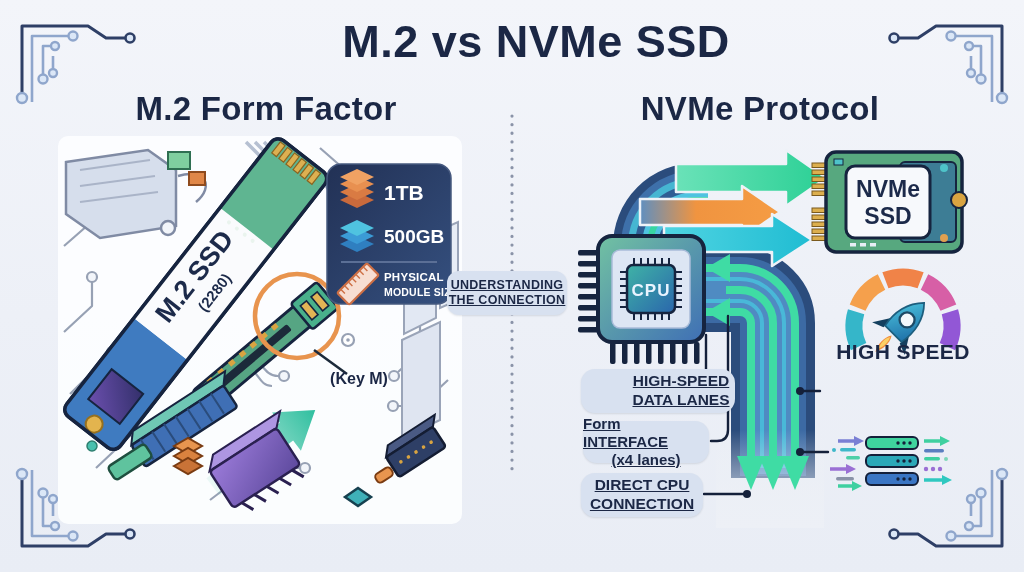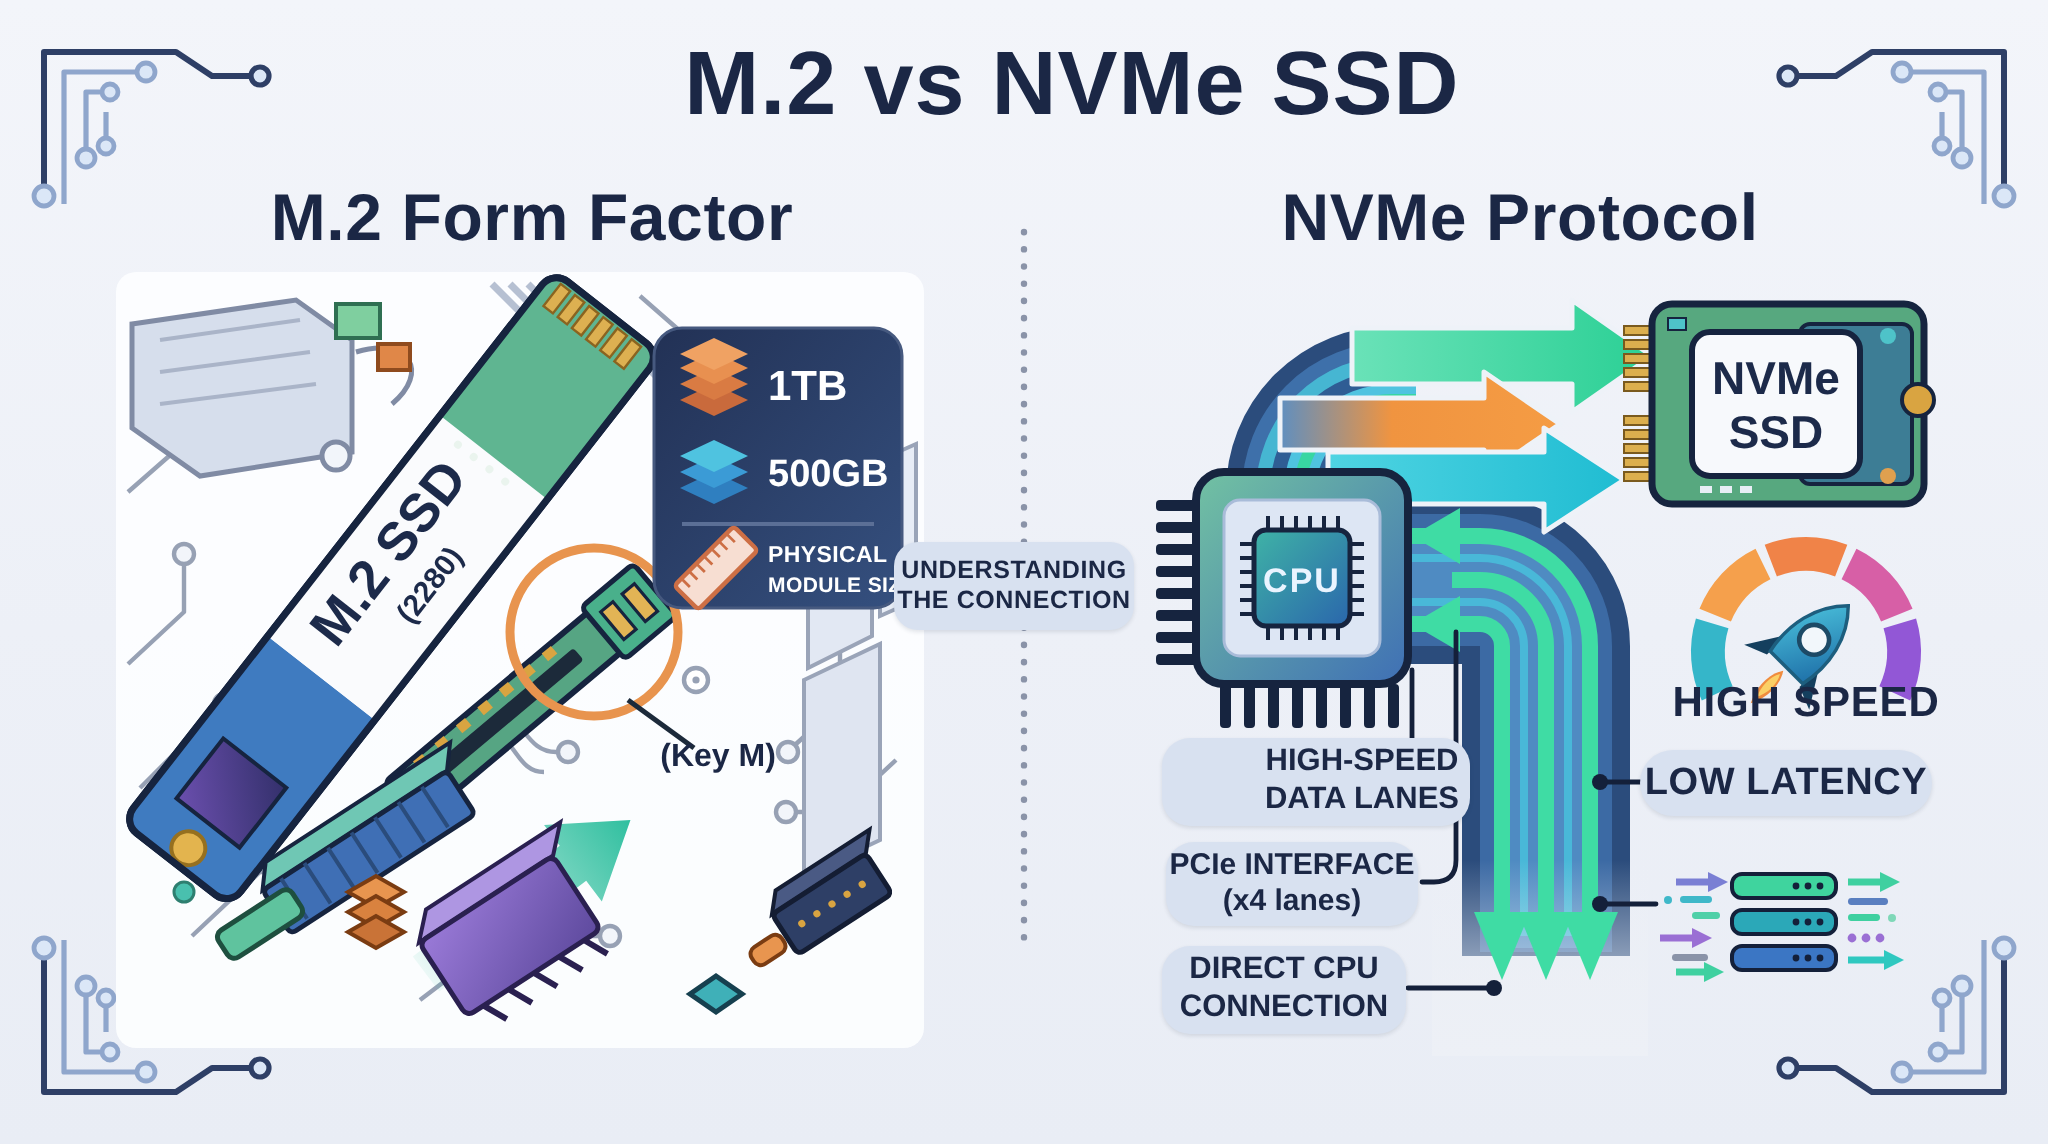--- a/index.html
+++ b/index.html
@@ -8,21 +8,21 @@
          background:linear-gradient(180deg,#f3f5fa 0%,#edf0f7 55%,#e9edf5 100%);}
   #gfx{position:absolute;left:0;top:0;}
   svg{font-family:"Liberation Sans",sans-serif;}
   .abs{position:absolute;color:#1b2745;font-weight:bold;}
   .title{left:0;top:16px;width:1024px;text-align:center;font-size:45px;letter-spacing:.5px;padding-left:24px;}
   .heading{top:90px;font-size:33px;letter-spacing:.3px;text-align:center;}
   .heading.l{left:66px;width:400px;}
   .heading.r{left:560px;width:400px;}
   .pill{background:#d8e1f0;border-radius:14px;display:flex;flex-direction:column;
         align-items:center;justify-content:center;line-height:1.22;
-        box-shadow:0 1px 2px rgba(27,39,69,.12);}
+        box-shadow:0 1px 2px rgba(27,39,69,.12);text-decoration:underline;}
   .badge{left:447px;top:271px;width:120px;height:44px;font-size:12.5px;letter-spacing:.3px;border-radius:12px;}
   .callout1{left:581px;top:369px;width:108px;height:44px;font-size:15.5px;padding-left:46px;}
   .callout2{left:583px;top:421px;width:126px;height:42px;font-size:15px;}
   .callout3{left:581px;top:473px;width:122px;height:44px;font-size:15.5px;}
   .lowlat{left:820px;top:375px;width:146px;height:33px;font-size:19px;border-radius:17px;letter-spacing:.3px;}
   .highspeed{left:828px;top:340px;width:150px;text-align:center;font-size:21px;letter-spacing:.4px;}
   .slotlabel{left:296px;top:370px;width:126px;text-align:center;line-height:1.1;}
   .slotlabel .l1{font-size:23px;}
   .slotlabel .l2{font-size:16px;}
   .cir-d{stroke:#2e3f66;stroke-width:3;fill:none;stroke-linejoin:round;}
@@ -440,23 +440,22 @@
 
 <div class="abs slotlabel">
   <div class="l2">(Key M)</div>
 </div>
 
 <div class="abs pill callout1">
   <span>HIGH-SPEED</span>
   <span>DATA LANES</span>
 </div>
 <div class="abs pill callout2">
-  <span>PCIe INTERFACE</span>
+  <span>Form INTERFACE</span>
   <span>(x4 lanes)</span>
 </div>
 <div class="abs highspeed">HIGH SPEED</div>
 
 <div class="abs pill callout3">
   <span>DIRECT CPU</span>
   <span>CONNECTION</span>
 </div>
-<div class="abs pill lowlat">LOW LATENCY</div>
 </div>
 
 </body></html>

